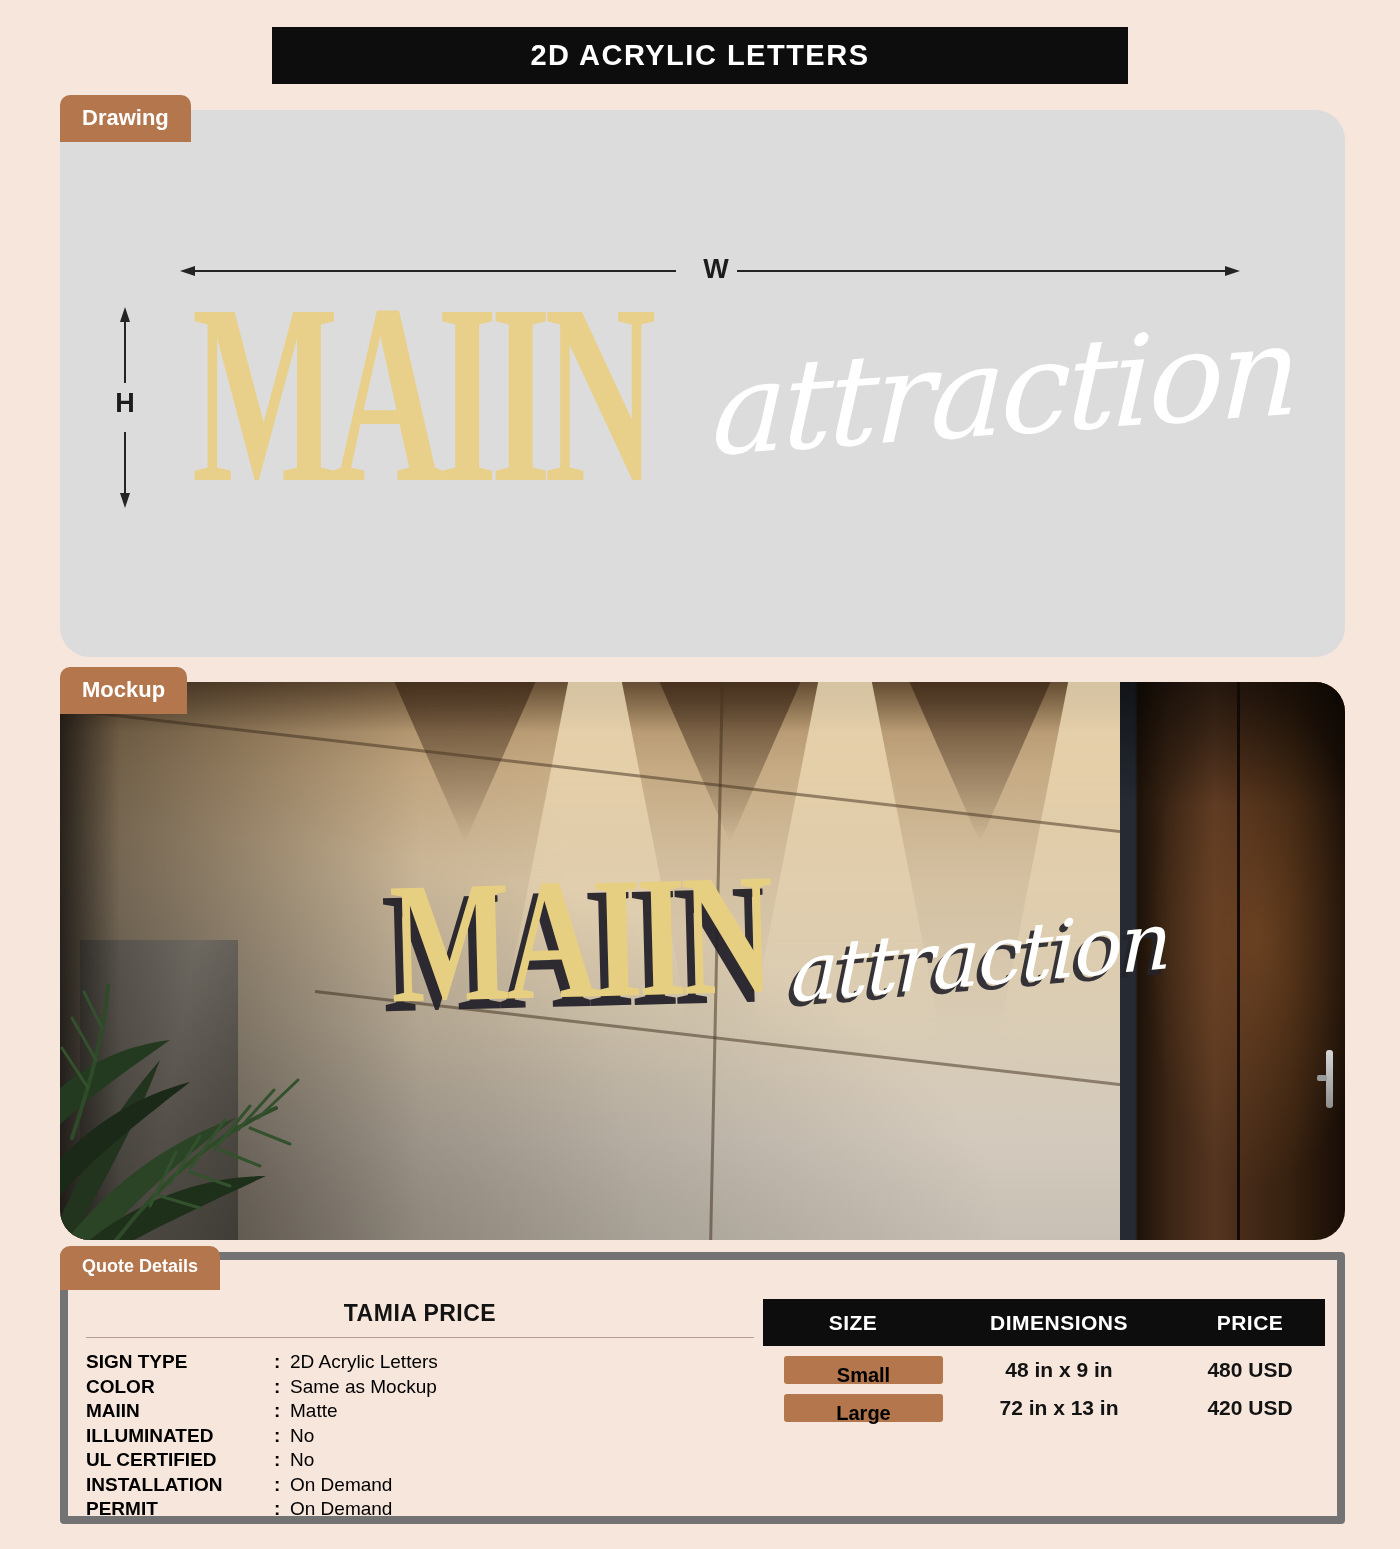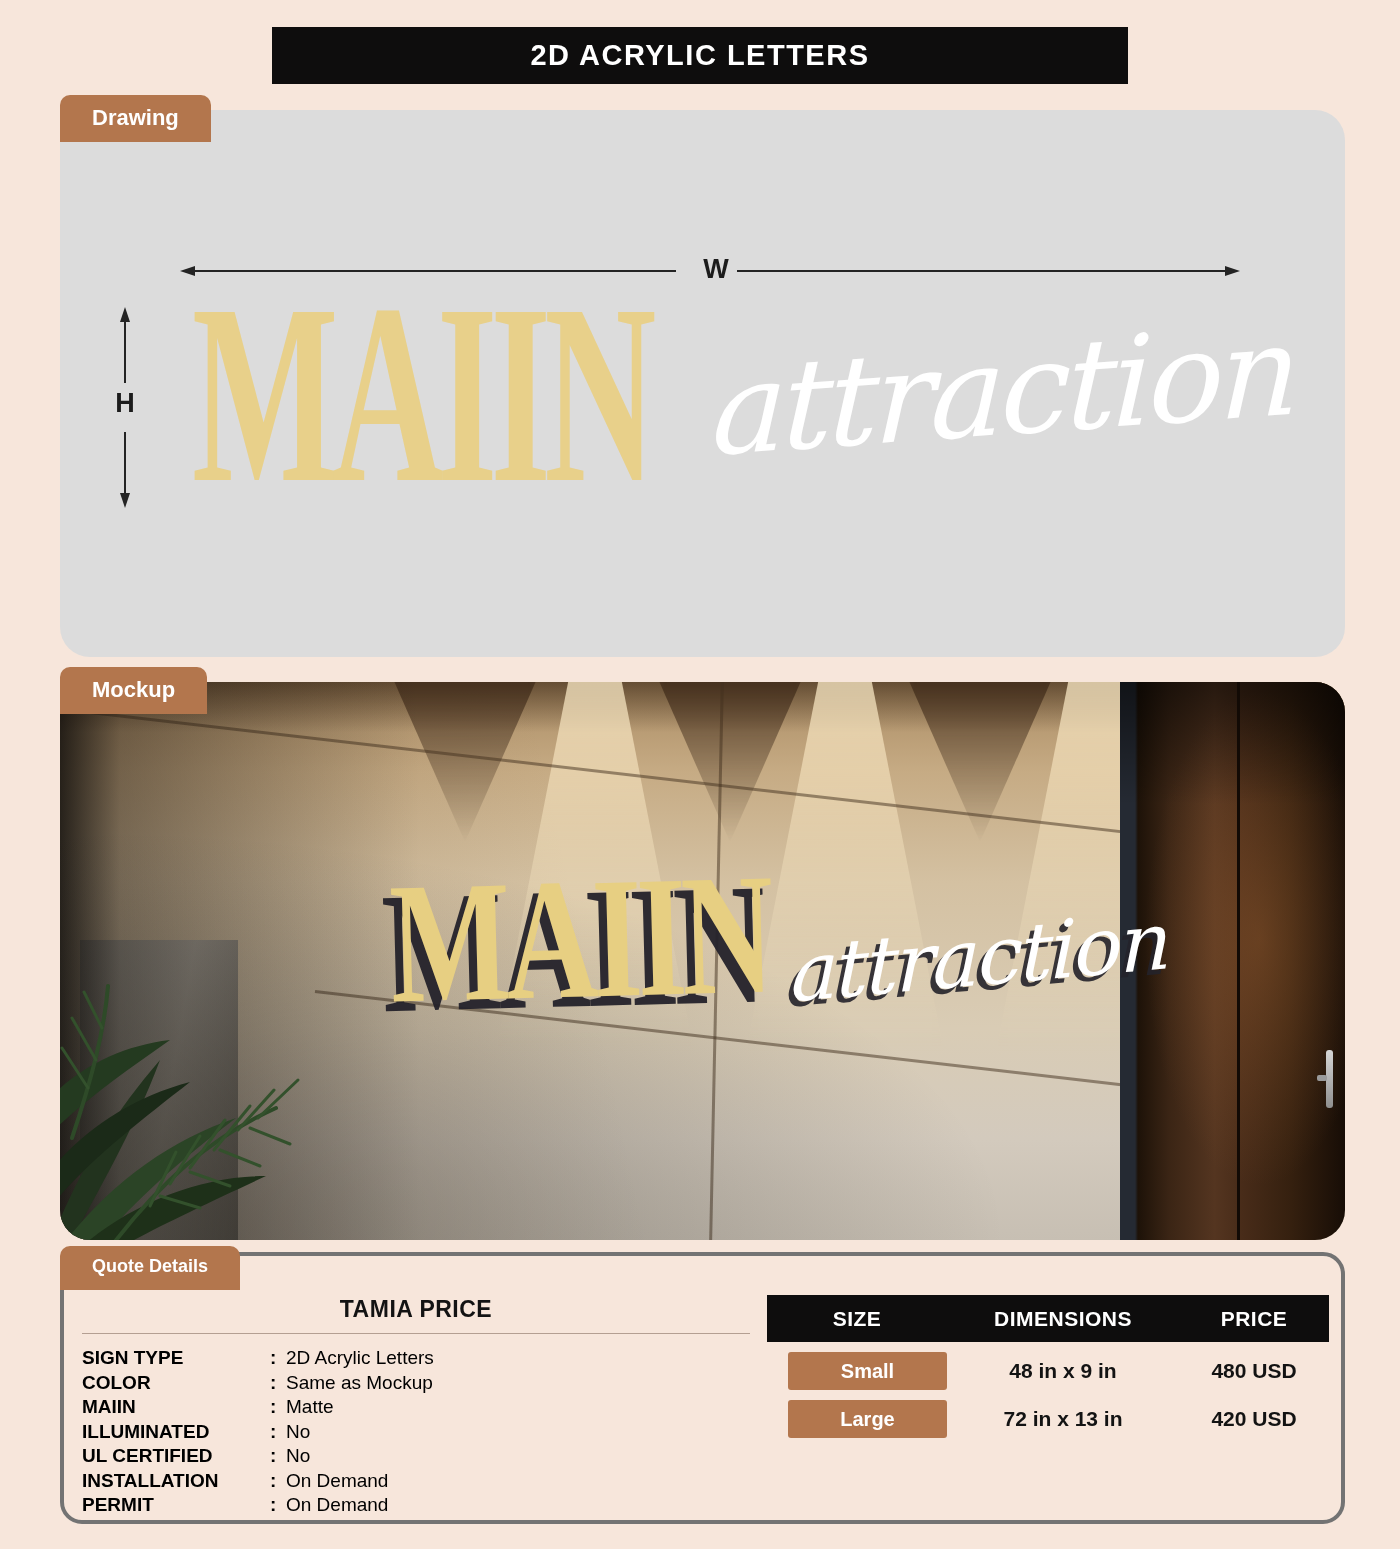--- a/index.html
+++ b/index.html
@@ -25,21 +25,21 @@
   
   .section { position:relative; width:1285px; margin-left:60px; }
   .sec-drawing { margin-top:26px; }
   .sec-mockup  { margin-top:25px; }
   .sec-quote   { margin-top:12px; }
 
   .tab {
     position:absolute; left:0; z-index:5;
     background:#b3764d; color:#ffffff;
     font-weight:bold; font-size:22px;
-    padding:0 32px;
+    padding:0 22px;
     border-radius:10px 10px 0 0;
     white-space:nowrap;
   }
   .tab-big   { top:-15px; height:47px; line-height:45px; }
   .tab-small { top:-6px;  height:44px; line-height:40px; font-size:18px; }
 
   
   .drawing-panel {
     position:relative;
     width:1285px; height:547px;
@@ -162,22 +162,22 @@
     color:#ffffff;
     transform:rotate(-5deg) skewX(-6deg);
     transform-origin:left top;
     text-shadow:-5px 5px 0 rgba(36,34,42,0.9);
   }
 
   
   .quote-panel {
     position:relative;
     width:1285px; height:272px;
-    border:4px solid #737373;
-    border-radius:22px;
+    border:8px solid #737373;
+    border-radius:4px;
     background:transparent;
   }
   .quote-left { position:absolute; left:18px; top:40px; width:668px; }
   .customer-name {
     text-align:center; font-size:23px; font-weight:bold;
     color:#131313; letter-spacing:0.5px;
   }
   .quote-divider { border:none; border-top:1px solid rgba(125,100,85,0.55); margin:10px 0 12px 0; }
   .field-row { display:flex; line-height:24.5px; font-size:19px; color:#000000; }
   .field-label { width:188px; font-weight:bold; }
@@ -189,23 +189,23 @@
     display:grid; grid-template-columns:180px 232px 150px;
     background:#0e0d0d; color:#ffffff;
     height:47px; align-items:center;
     font-weight:bold; font-size:21px; text-align:center; letter-spacing:0.5px;
   }
   .pt-row {
     display:grid; grid-template-columns:180px 232px 150px;
     margin-top:10px; align-items:center;
   }
   .size-btn {
-    background:#b3764d; color:#ffffff;
+    background:#b3764d; color:#000000;
     font-weight:bold; font-size:20px; text-align:center;
-    height:38px; line-height:38px; border-radius:3px;
+    height:28px; line-height:38px; border-radius:3px;
     cursor:pointer;
     margin-left:21px;
   }
   .pt-dims, .pt-price {
     text-align:center; font-weight:bold; font-size:21px; color:#131313;
   }
 </style>
 </head>
 <body>
 

